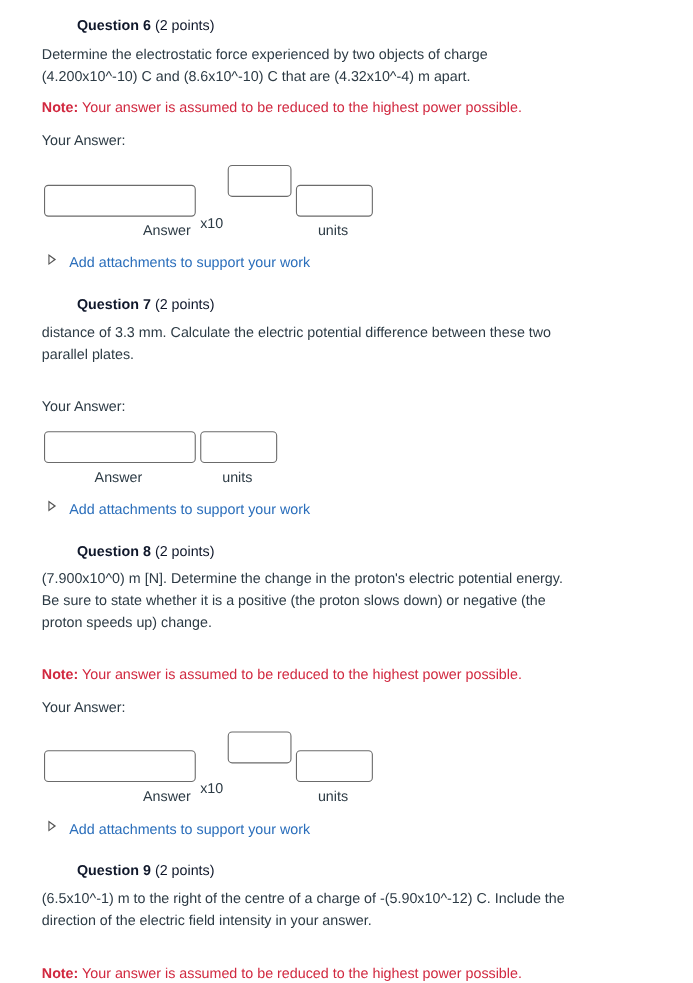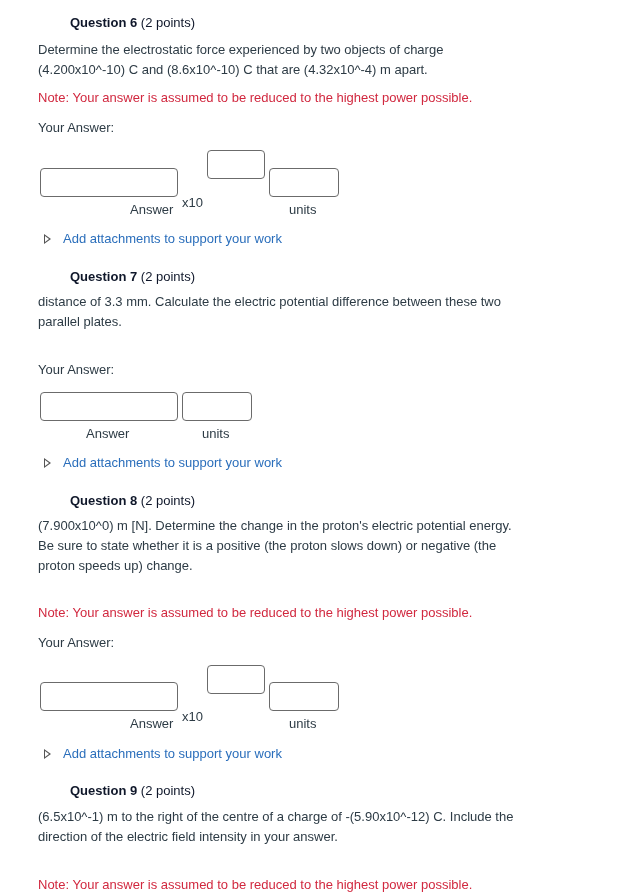--- a/index.html
+++ b/index.html
@@ -6,30 +6,30 @@
   body {
     width: 630px; height: 894px; overflow: hidden; position: relative;
     font-family: "Liberation Sans", "DejaVu Sans", sans-serif;
     color: #2d3b45;
   }
   .q-title { position: absolute; left: 26px; font-size: 13px; color: #0f172a; margin-left: 44px; }
   .q-title b { font-weight: bold; }
   .q-title .pts { font-weight: normal; }
   .q-body { position: absolute; left: 38px; width: 490px; font-size: 13px; line-height: 20px; color: #2d3b45; }
   .note { position: absolute; left: 38px; font-size: 13px; color: #c7254e; color: #d1283f; }
-  .note b { font-weight: normal; }
+  .note b { font-weight: bold; }
   .your-answer { position: absolute; left: 38px; font-size: 13px; color: #2d3b45; }
   .box {
     position: absolute; box-sizing: border-box;
     border: 1px solid #6b6b6b; border-radius: 4px; background: #fff;
     height: 29px;
   }
   .x10 { position: absolute; font-size: 13px; color: #2d3b45; margin-top: 16px; }
   .lbl { position: absolute; font-size: 13px; color: #2d3b45; }
-  .attach { position: absolute; left: 44px; font-size: 13px; color: #2a6ebb; display: flex; align-items: center; }
+  .attach { position: absolute; left: 44px; font-size: 13px; color: #2a6ebb; display: flex; }
   .attach .tri { width: 0; height: 0; border-top: 5px solid transparent; border-bottom: 5px solid transparent; border-left: 7px solid #555; margin-right: 12px; position: relative; }
   .attach .tri::after { content: ""; position: absolute; left: -6px; top: -3px; border-top: 3px solid transparent; border-bottom: 3px solid transparent; border-left: 4px solid #fff; }
 </style>
 </head>
 <body>
 
 <div>
   <div class="q-title" style="top:15px;">
     <b>Question 6</b><span class="pts"> (2 points)</span>
   </div>

